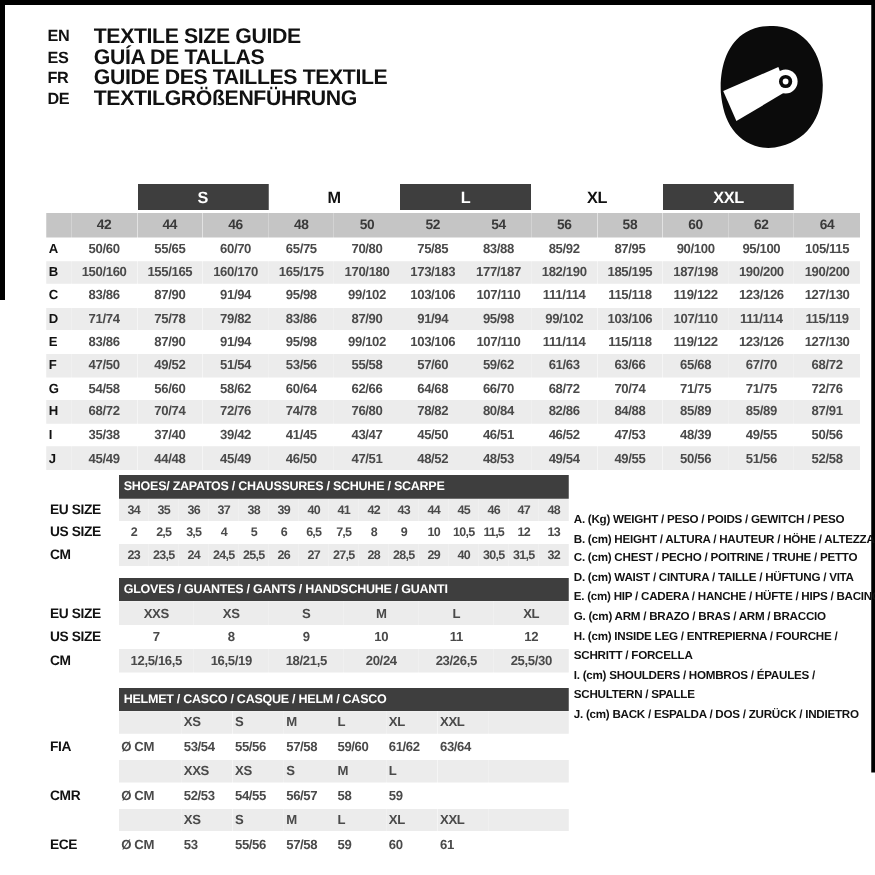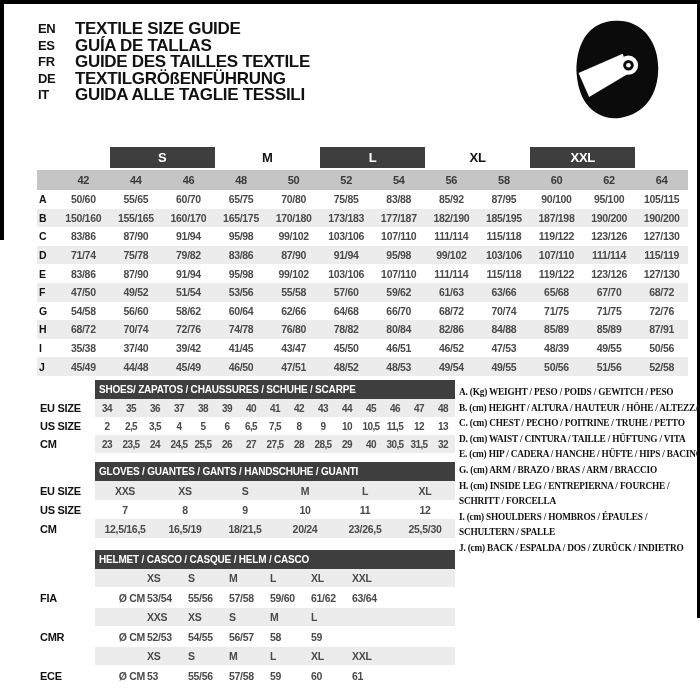--- a/index.html
+++ b/index.html
@@ -36,24 +36,24 @@
   .shoes{top:380px;} .gloves{top:462px;} .helm{top:550px;}
   .sub .bar{background:#3e3e3e;color:#fff;font-size:10px;text-align:left;padding-left:4px;height:19px;letter-spacing:-0.2px;}
   .sub .lbl{font-size:11px;color:#111;text-align:left;padding-left:3px;}
   .sub td.cv{text-align:center;color:#4a4a4a;height:18px;}
   .sub td.st{background:#ececec;}
   .shoes td.cv{font-size:10px;letter-spacing:-0.6px;}
   .gloves td.cv{height:19px;}
   .helm td{text-align:left;}
   .helm .hsz{height:18px;color:#4a4a4a;padding-left:2px;}
   .helm .hval{height:21px;color:#4a4a4a;padding-left:2px;}
-  .helm .unit{color:#4a4a4a;padding-left:2px;text-align:right;}
+  .helm .unit{color:#4a4a4a;padding-left:2px;}
 
   
-  .legend{position:absolute;left:459px;top:385px;width:242px;font-family:Liberation Serif, serif;}
+  .legend{position:absolute;left:459px;top:408px;width:242px;}
   .legend-line{font-size:9.3px;line-height:15.6px;letter-spacing:-0.2px;color:#111;white-space:nowrap;}
 </style>
 </head>
 <body>
 
 <div class="page">
   <div class="edge edge-top"></div>
   <div class="edge edge-left"></div>
   <div class="edge edge-right"></div>
 
@@ -66,24 +66,20 @@
         <span class="lang-code">ES</span>
         <span class="lang-label">GUÍA DE TALLAS</span>
       </div>
       <div class="lang-row">
         <span class="lang-code">FR</span>
         <span class="lang-label">GUIDE DES TAILLES TEXTILE</span>
       </div>
       <div class="lang-row">
         <span class="lang-code">DE</span>
         <span class="lang-label">TEXTILGRÖßENFÜHRUNG</span>
-      </div>
-      <div class="lang-row">
-        <span class="lang-code">IT</span>
-        <span class="lang-label">GUIDA ALLE TAGLIE TESSILI</span>
       </div>
     </div>
 
   <svg class="helmet-icon" viewBox="0 0 100 108" aria-hidden="true">
     <path d="M56 3 C 79 5 94 26 94 52 C 94 80 80 100 54 104 C 40 106 27 100 19 89 C 13 81 10 70 9 58 C 8 38 14 17 30 8 C 38 3 47 2 56 3 Z" fill="#0b0b0b"></path>
     <polygon points="11,57 57,37 64,57 22,82" fill="#ffffff"></polygon>
     <circle cx="63" cy="49" r="10" fill="#ffffff"></circle>
     <circle cx="63" cy="49" r="5.5" fill="#0b0b0b"></circle>
     <circle cx="63" cy="49" r="2.4" fill="#ffffff"></circle>
   </svg>

